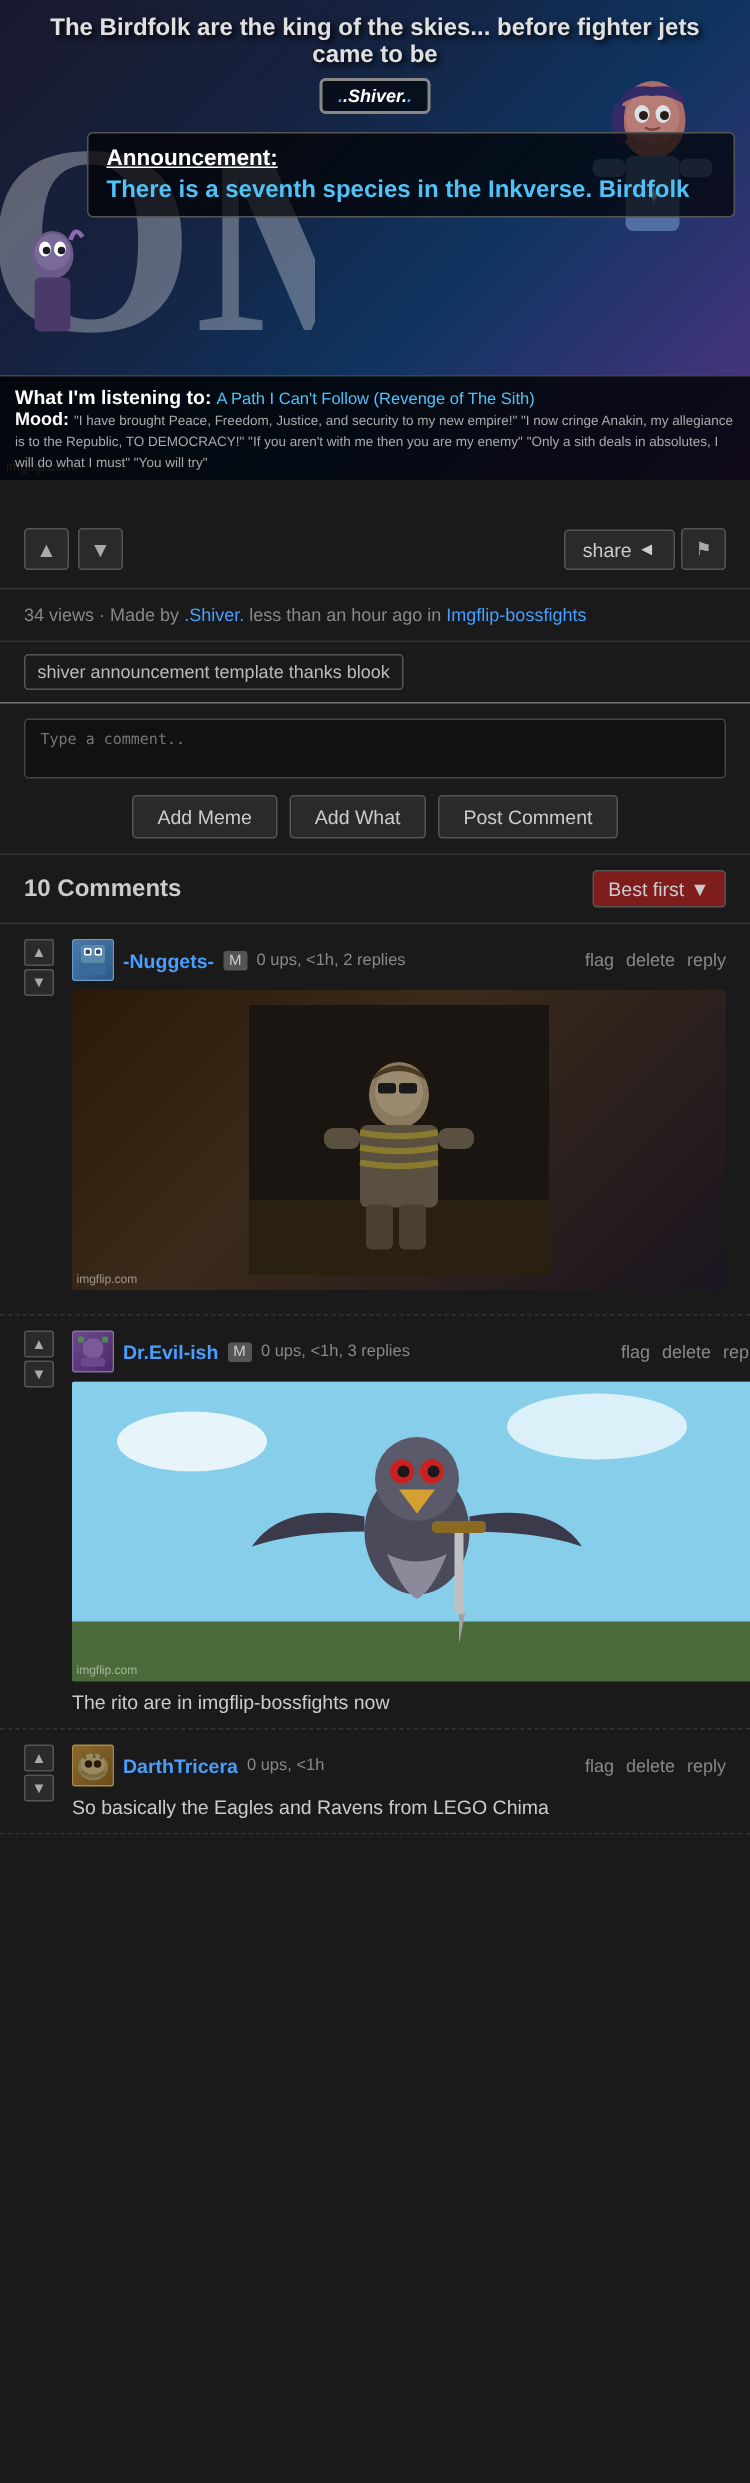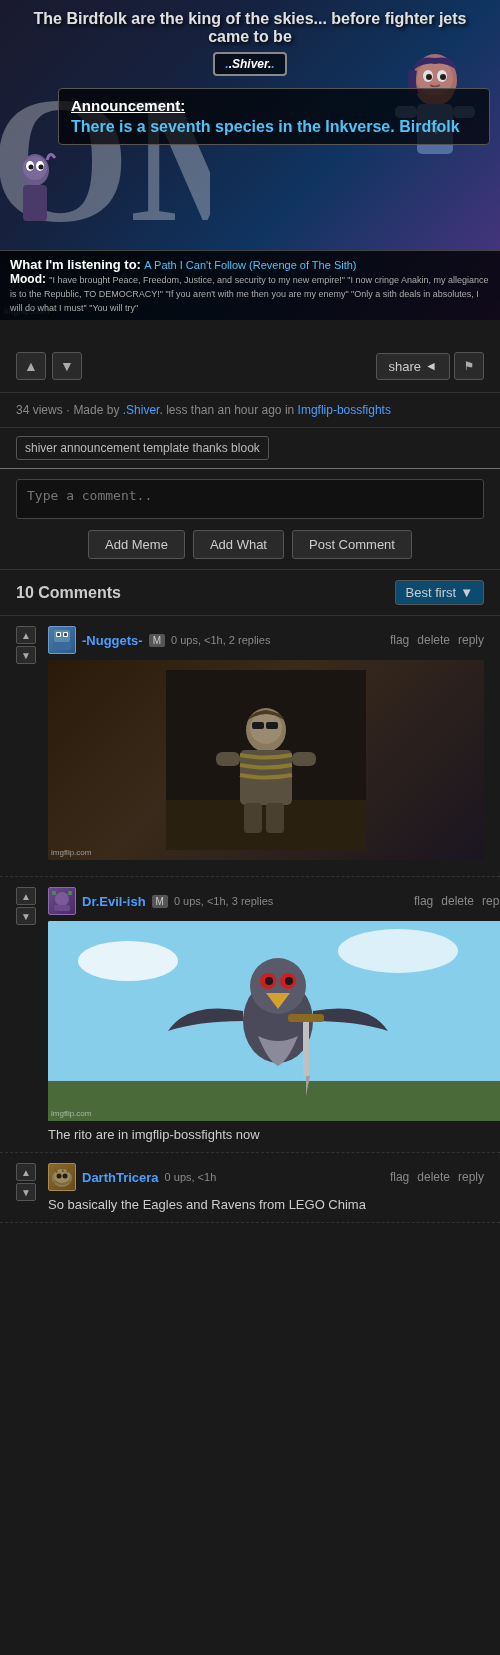--- a/index.html
+++ b/index.html
@@ -205,21 +205,21 @@
       border-bottom: 1px solid #333;
     }
 
     .comment-input {
       width: 100%;
       background: #111;
       border: 1px solid #444;
       border-radius: 3px;
       padding: 8px 10px;
       color: #666;
-      font-size: 13px;
+      font-size: 10px;
       resize: none;
       height: 40px;
     }
 
     .comment-buttons {
       display: flex;
       gap: 8px;
       margin-top: 8px;
       justify-content: center;
     }
@@ -243,21 +243,21 @@
       border-bottom: 1px solid #333;
     }
 
     .comments-count {
       font-size: 16px;
       font-weight: bold;
       color: #ccc;
     }
 
     .sort-dropdown {
-      background: #0c4a6e;
+      background: #7f1d1d;
       border: 1px solid #555;
       border-radius: 3px;
       padding: 4px 10px;
       color: #ccc;
       cursor: pointer;
       font-size: 13px;
       display: flex;
       align-items: center;
       gap: 4px;
     }

